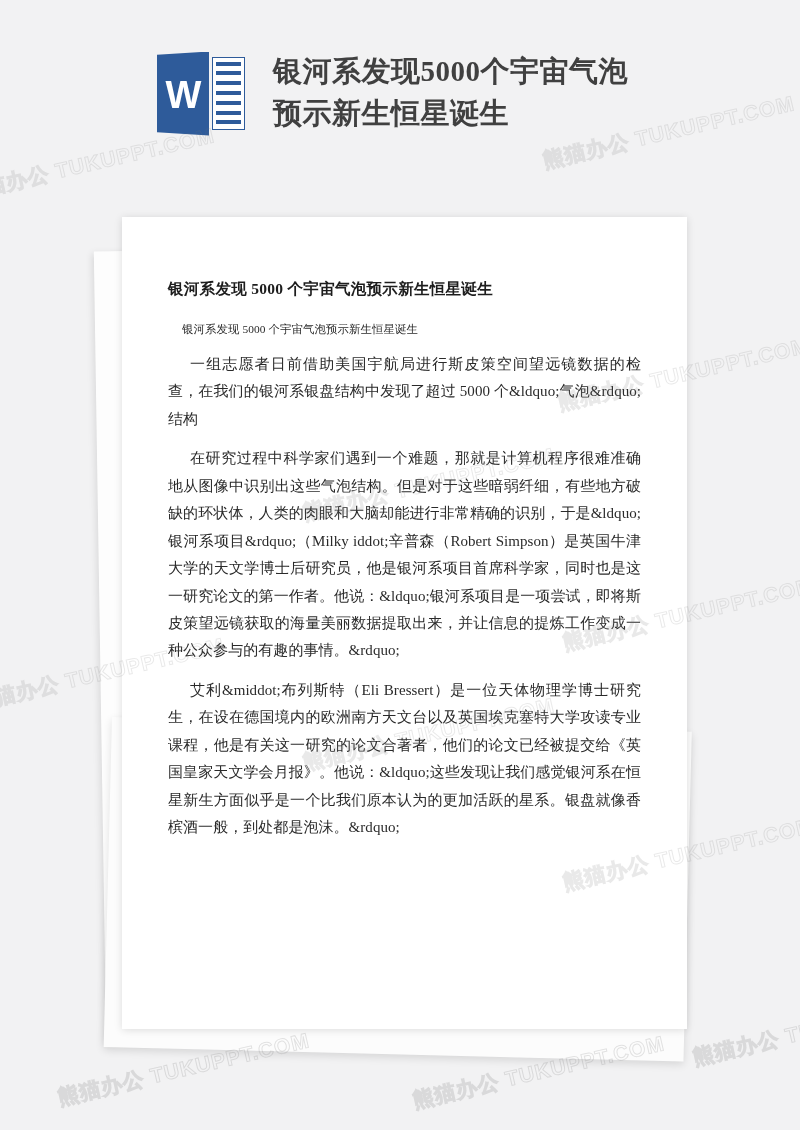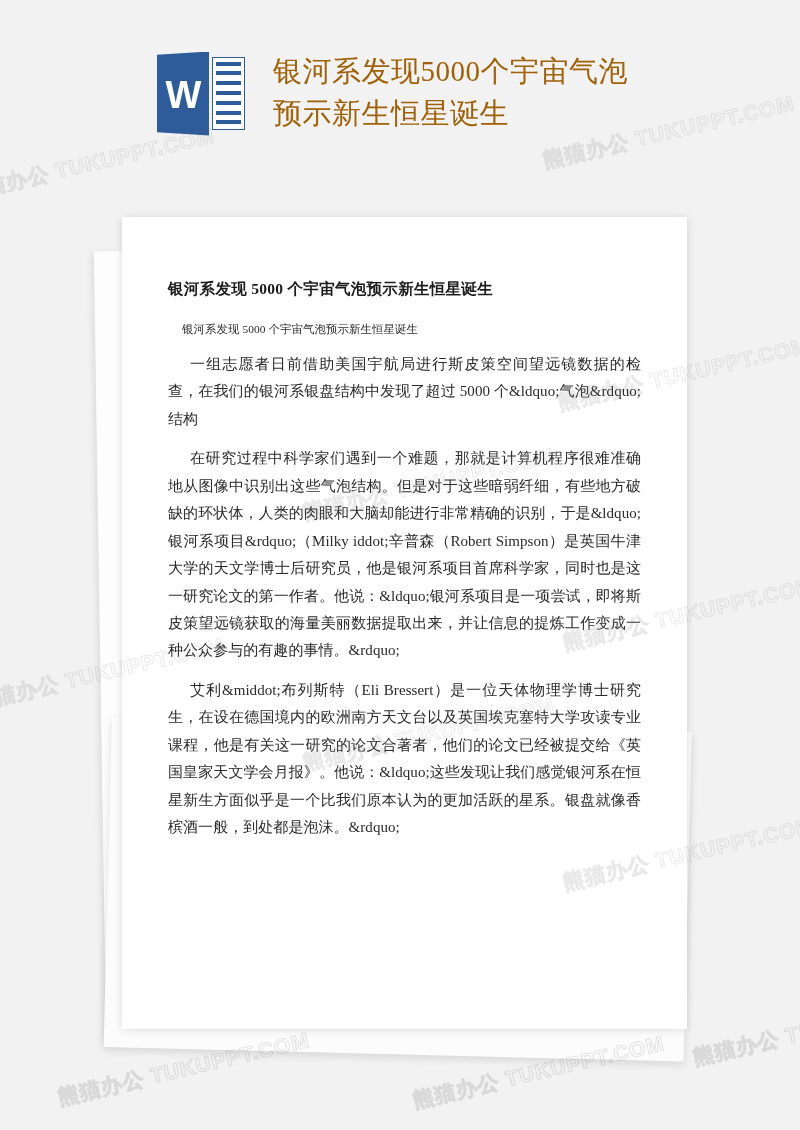--- a/index.html
+++ b/index.html
@@ -77,23 +77,23 @@
     flex-direction: column;
     justify-content: space-between;
   }
   .word-icon .wi-line {
     height: 4px;
     background: #2e5b9a;
     width: 100%;
   }
 
   .header-title {
-    color: #a16207;
+    color: #404040;
     font-size: 29px;
-    font-weight: normal;
+    font-weight: bold;
     line-height: 1.42;
     font-family: "Liberation Serif", "DejaVu Serif", serif;
     max-width: 360px;
     letter-spacing: 0.5px;
   }
 
   
   .stack {
     position: absolute;
     left: 0;

